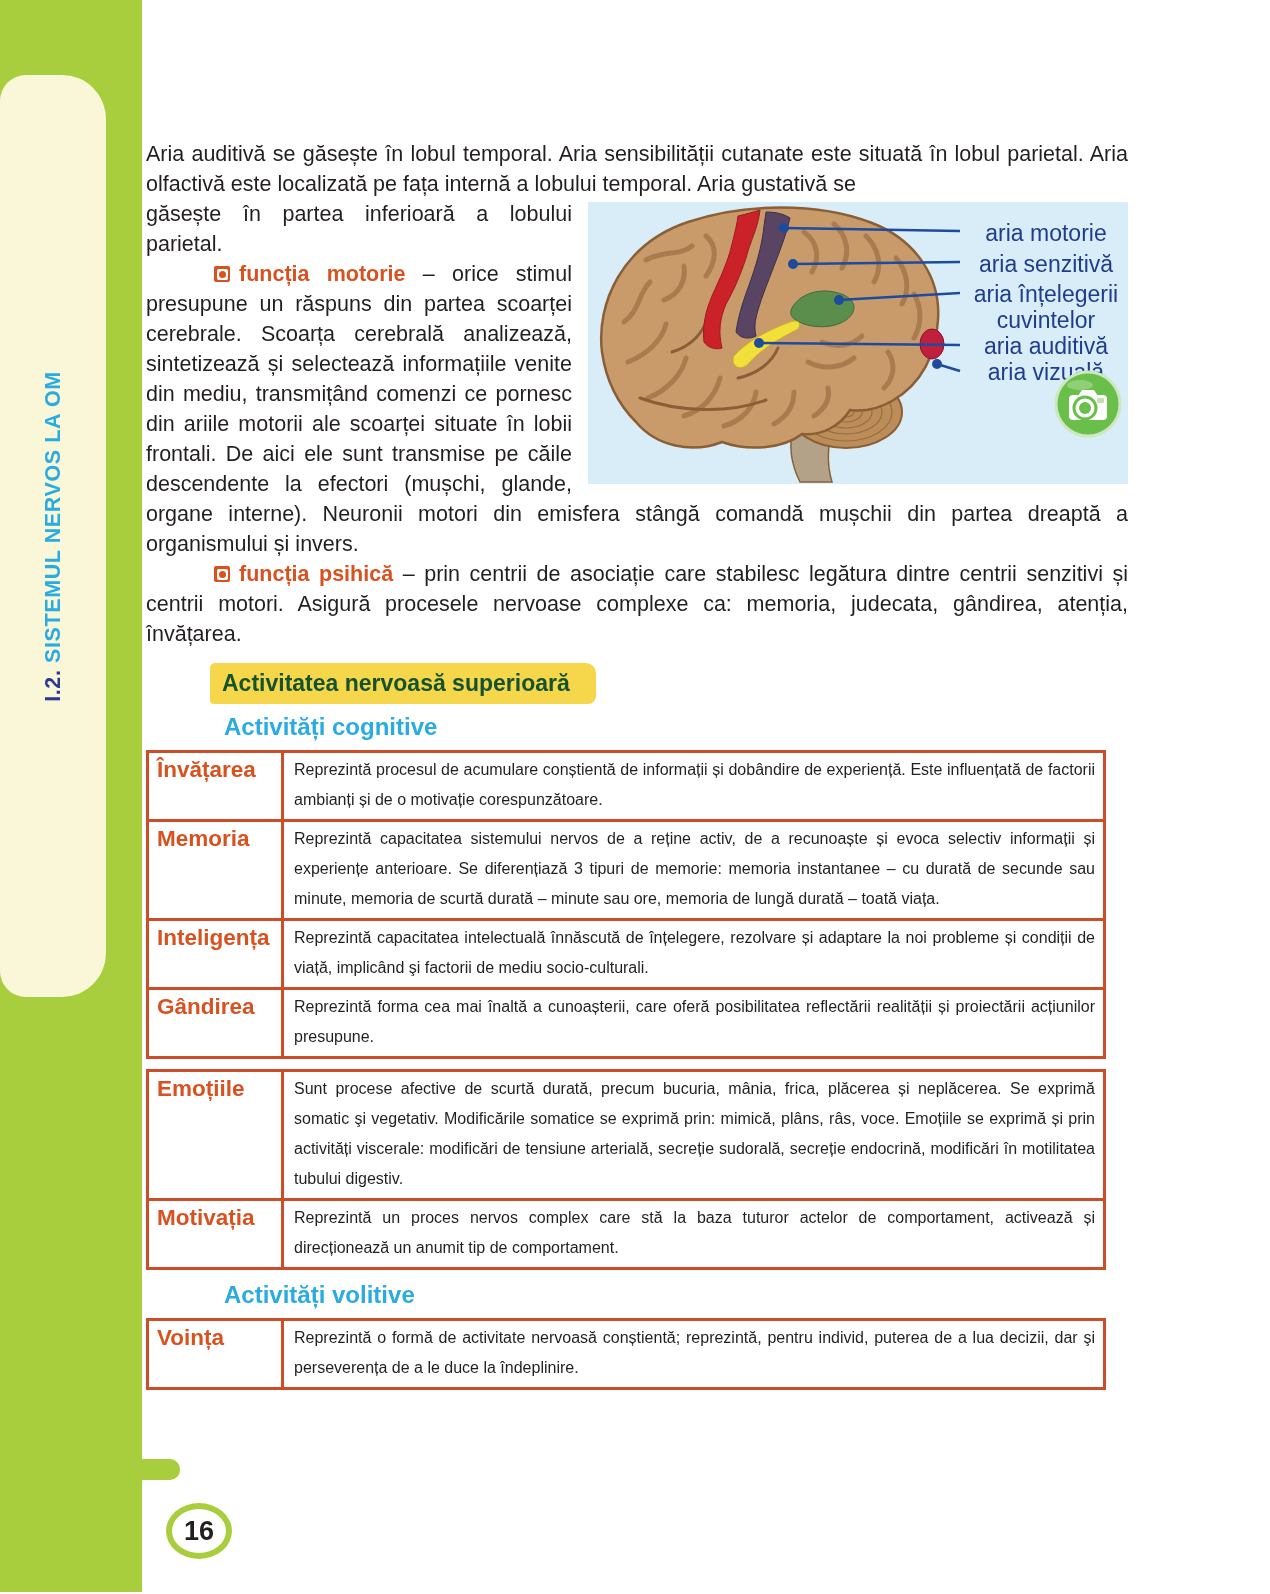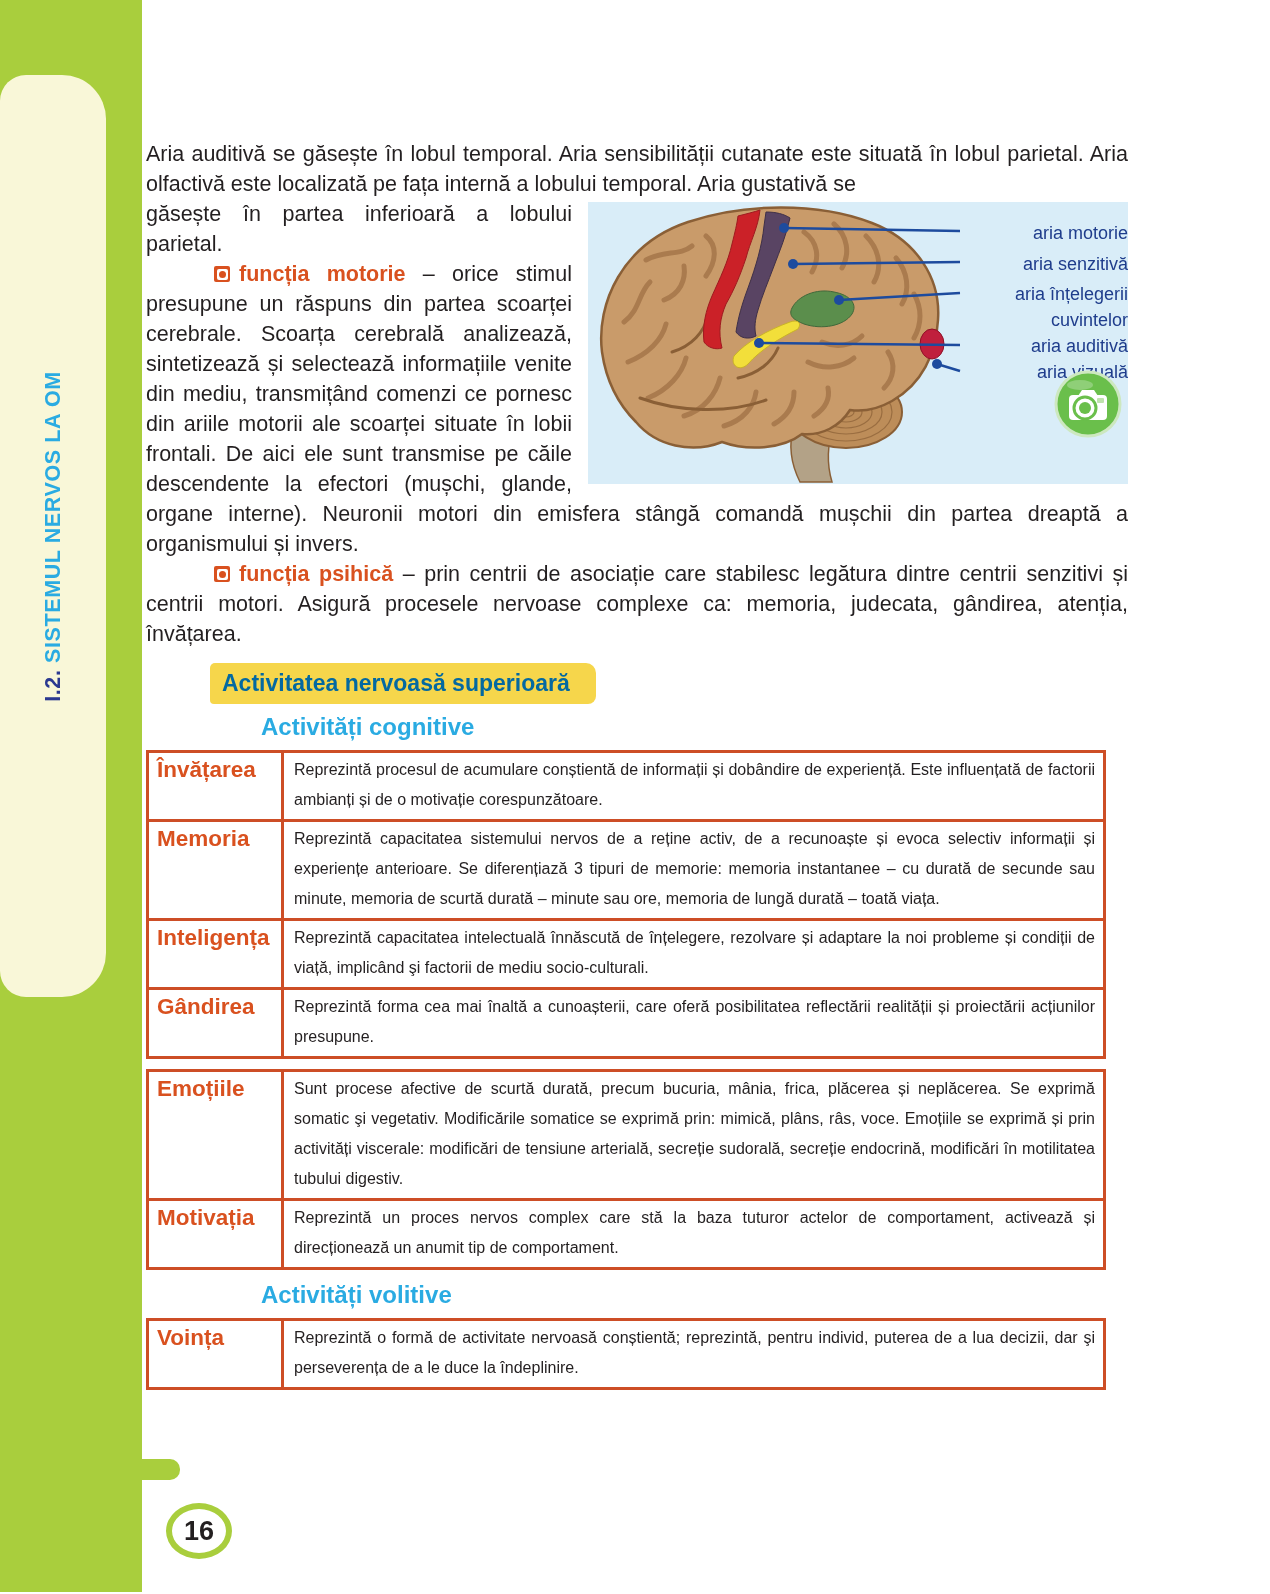--- a/index.html
+++ b/index.html
@@ -86,38 +86,38 @@
     width: 540px; height: 282px;
     margin: 3px 0 8px 16px;
     position: relative;
     background: #d9edf8;
   }
   .fig-label {
     position: absolute;
     left: 376px;
     width: 164px;
     color: #1f3d8c;
-    font-size: 18px;
+    font-size: 23px;
     line-height: 26px;
-    text-align: right;
+    text-align: center;
     font-weight: normal;
   }
   .camera-icon {
     position: absolute;
     left: 466px; top: 168px;
     width: 68px; height: 68px;
   }
 
   
   .main-heading { margin: 14px 0 4px 64px; text-align: left; }
   .main-heading .hl {
     position: relative;
     display: inline-block;
     background: #f6d64b;
-    color: #0369a1;
+    color: #14532d;
     font-weight: bold;
     font-size: 23px;
     line-height: 28px;
     padding: 6px 26px 7px 12px;
     border-radius: 5px 10px 8px 4px;
   }
   .main-heading .hl::after {
     content: "";
     position: absolute;
     right: -12px; top: 7px;
@@ -125,21 +125,21 @@
     background: #f8e183;
     transform: rotate(18deg);
     border-radius: 6px;
     z-index: -1;
   }
   .sub-heading {
     color: #2aabe2;
     font-weight: bold;
     font-size: 24px;
     line-height: 30px;
-    margin: 8px 0 8px 115px;
+    margin: 8px 0 8px 78px;
     text-align: left;
   }
 
   
   .info-table {
     width: 960px;
     border-collapse: collapse;
     margin: 2px 16px 10px 0;
   }
   .info-table td {

